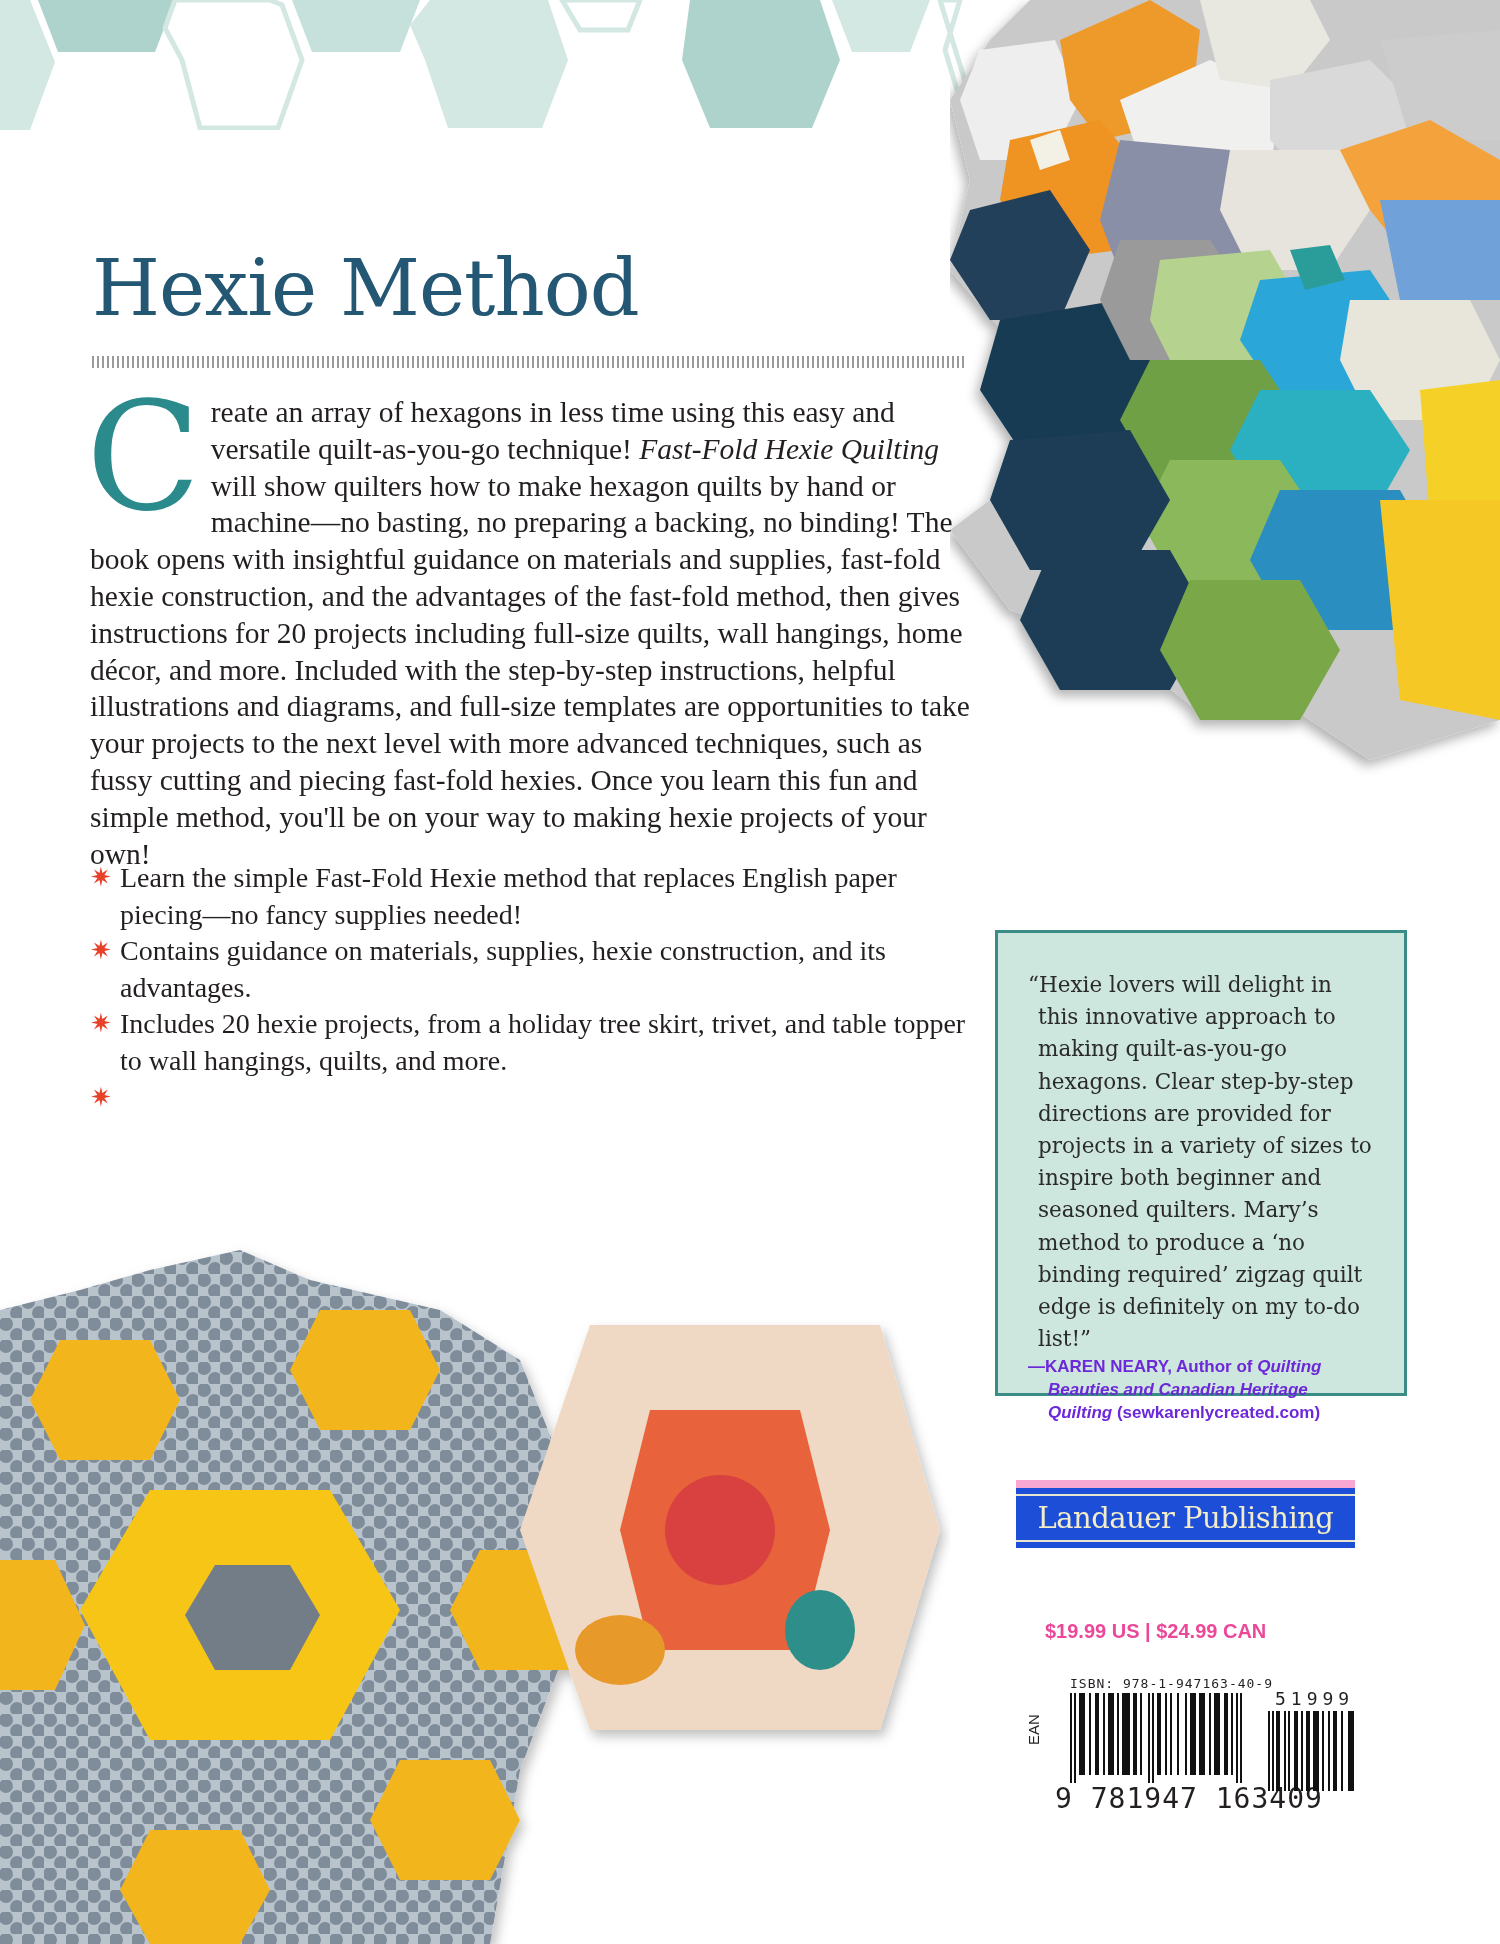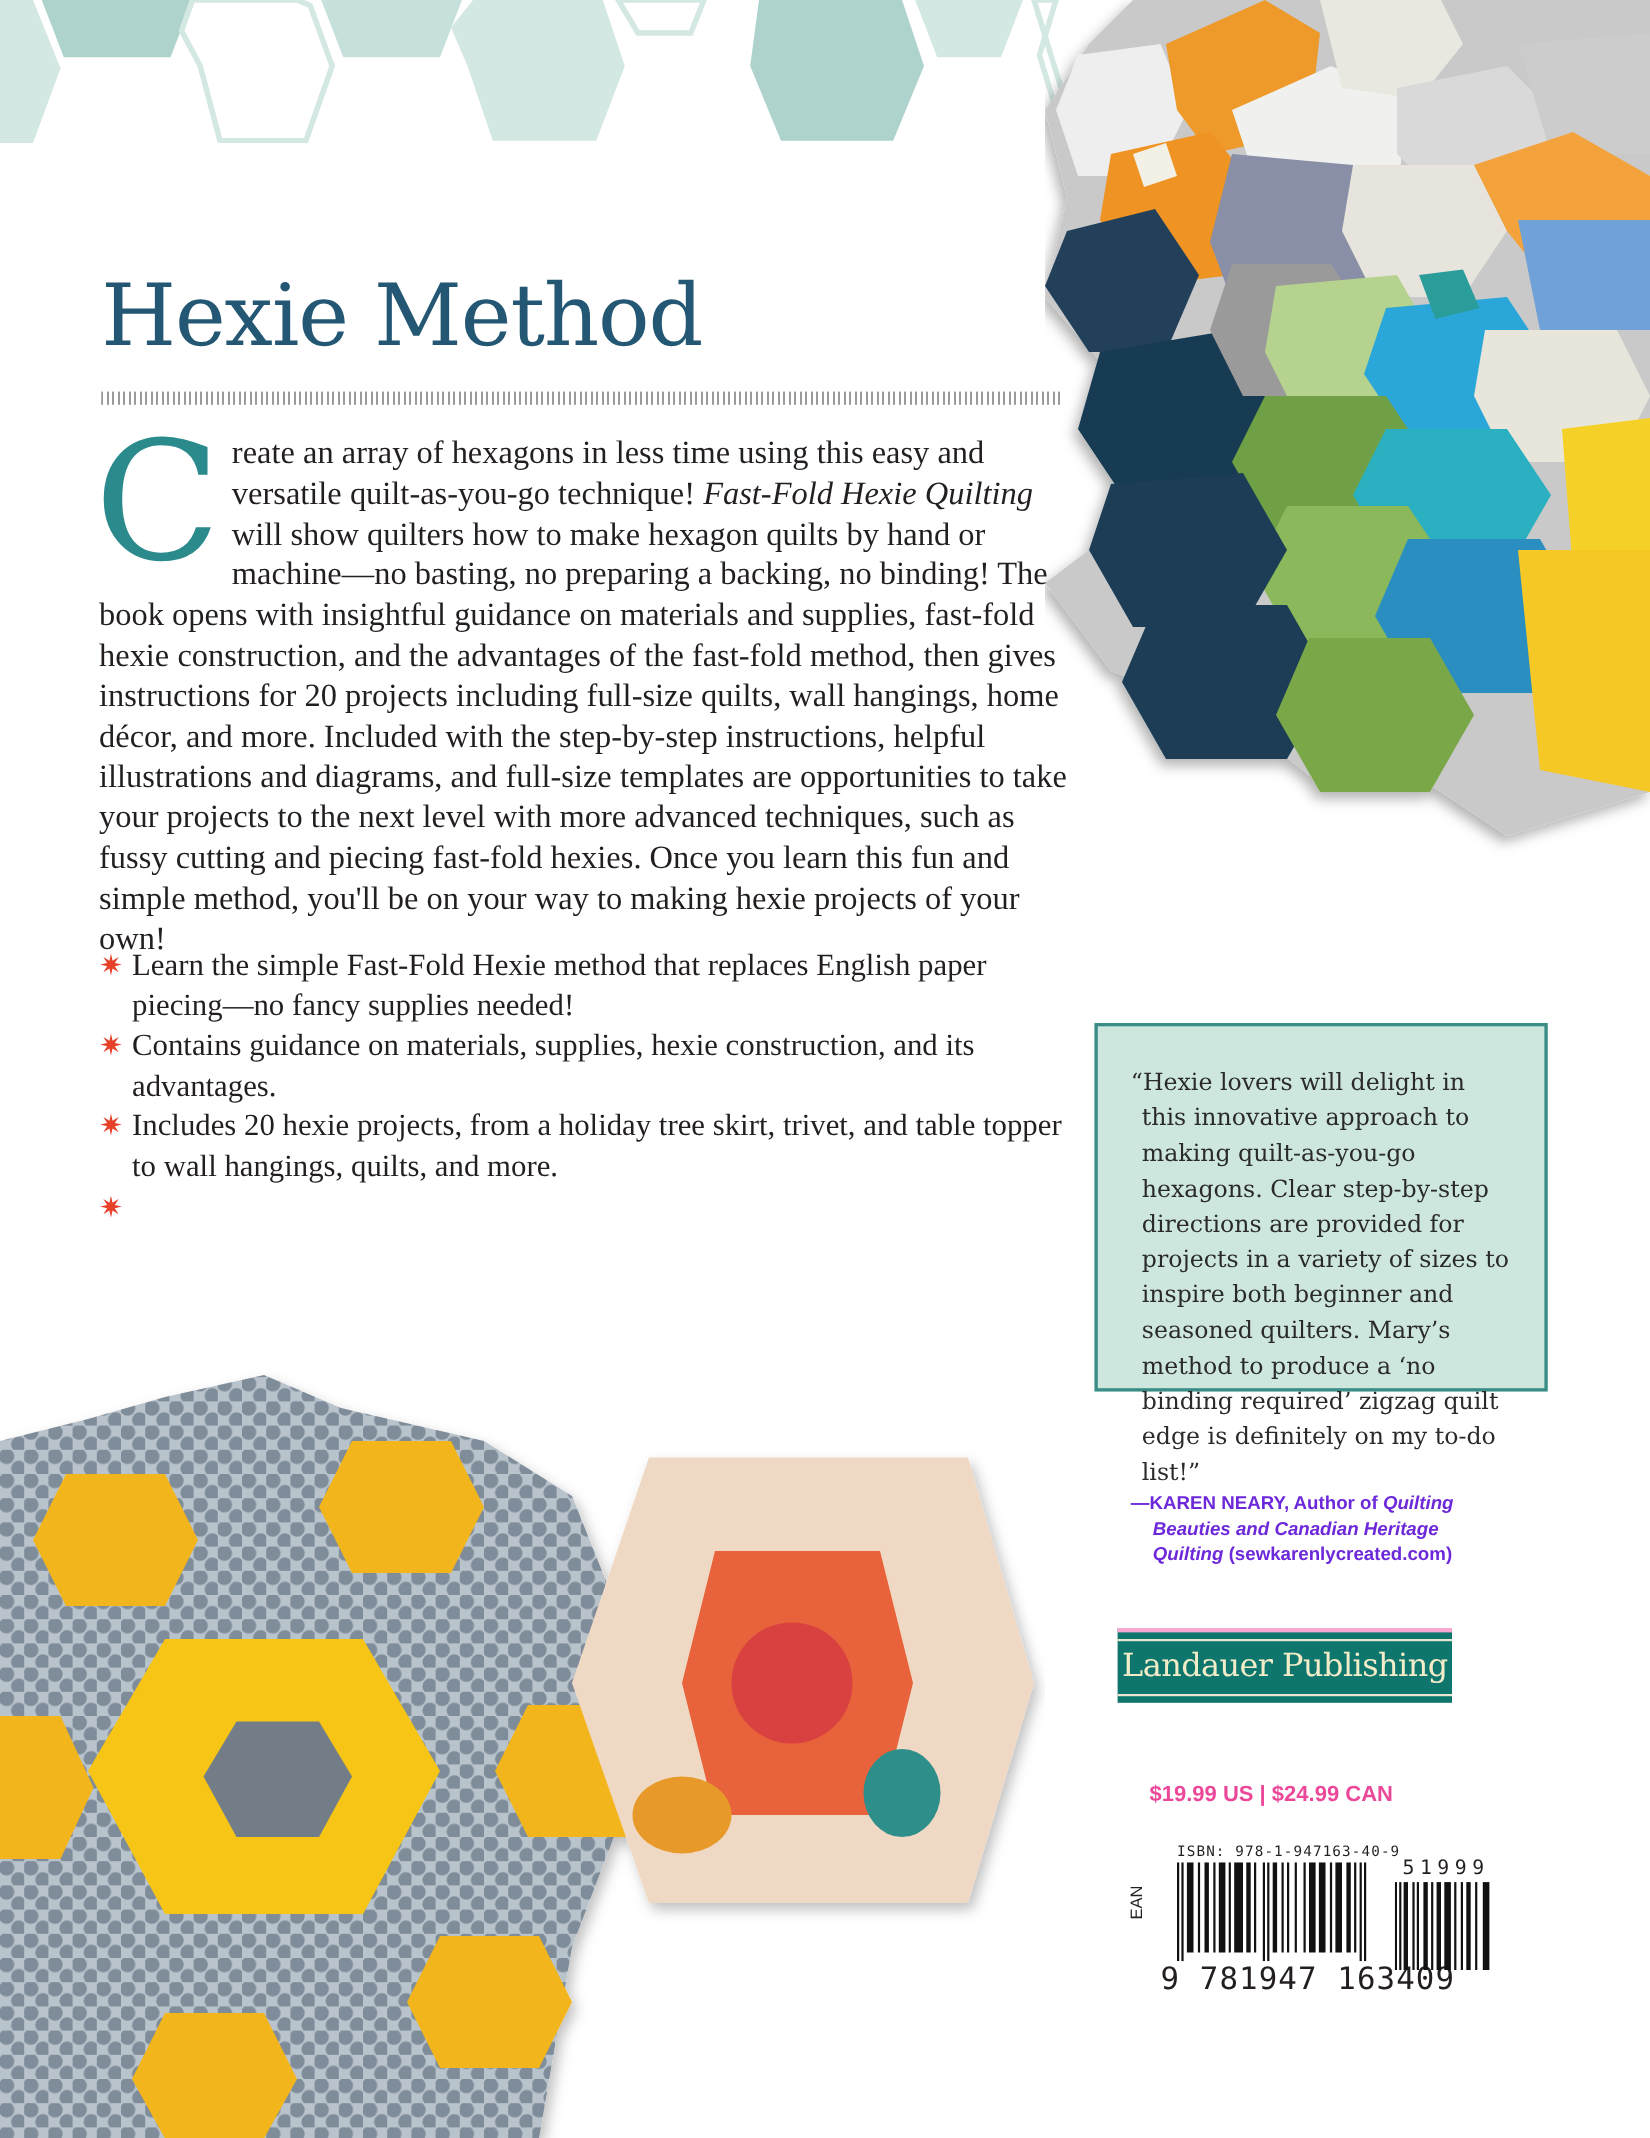--- a/index.html
+++ b/index.html
@@ -7,24 +7,24 @@
   .abs { position:absolute; }
   .hex-band { left:0; top:0; width:1000px; height:130px; }
   .title { left:92px; top:150px; font-family:"DejaVu Serif", serif; font-size:78px; line-height:92px; color:#235773; font-weight:normal; letter-spacing:-1px; }
   .rule { left:92px; top:356px; width:872px; height:12px;
     background: repeating-linear-gradient(90deg, #9a9a9a 0 2px, transparent 2px 5px); }
   .intro { left:90px; top:394px; width:880px; font-size:29.5px; line-height:36.8px; color:#231f20; }
   .dropcap { float:left; font-size:150px; line-height:110px; color:#2a8a8c; margin:8px 10px 0 -4px; font-family:"DejaVu Serif", serif; }
   .bullets { left:90px; top:860px; width:880px; margin:0; padding:0; list-style:none; font-size:28px; line-height:36.6px; color:#231f20; }
   .bullets li { position:relative; padding-left:30px; margin-bottom:0; }
   .star { position:absolute; left:0; top:0; color:#e8412a; font-size:26px; }
-  .quote-box { left:995px; top:930px; width:412px; height:335px; background:#cde6de; border:3px solid #3a8c86; box-sizing:border-box; padding:36px 28px 0 30px; }
+  .quote-box { left:995px; top:930px; width:412px; height:466px; background:#cde6de; border:3px solid #3a8c86; box-sizing:border-box; padding:36px 28px 0 30px; }
   .quote { font-family:"DejaVu Serif", serif; font-size:21.5px; line-height:32.2px; color:#2a2a2a; text-indent:-10px; padding-left:10px; }
   .attrib { font-family:Liberation Sans, sans-serif; font-weight:bold; font-size:17px; line-height:23px; color:#6d28d9; padding-left:20px; text-indent:-20px; }
-  .pub-logo { left:1016px; top:1480px; width:304px; height:68px; background:#0f766e; box-sizing:border-box; border-top:4px solid #f9a8d4; }
+  .pub-logo { left:1016px; top:1480px; width:339px; height:68px; background:#1d4ed8; box-sizing:border-box; border-top:8px solid #f9a8d4; }
   .pub-logo .lines { position:absolute; left:0; right:0; top:6px; bottom:6px; border-top:2px solid #e8e6d0; border-bottom:2px solid #e8e6d0; }
   .pub-logo span { position:absolute; left:0; right:0; top:13px; text-align:center; font-family:"DejaVu Serif", serif; font-size:29px; color:#f2ecc8; letter-spacing:-0.5px; }
   .price { left:1045px; top:1620px; font-family:"Liberation Sans", sans-serif; font-weight:bold; font-size:20px; color:#ec4899; }
   .isbn { left:1070px; top:1676px; font-family:"DejaVu Sans Mono", monospace; font-size:13px; color:#231f20; letter-spacing:1px; }
   .ean { left:1025px; top:1705px; font-family:"Liberation Sans", sans-serif; font-size:15px; transform:rotate(-90deg); transform-origin:left top; color:#231f20; }
   .barcode-main { left:1070px; top:1693px; width:175px; height:90px; }
   .barcode-digits { left:1055px; top:1782px; font-family:"DejaVu Sans Mono", monospace; font-size:28px; color:#231f20; letter-spacing:1px; }
   .barcode-sub { left:1268px; top:1711px; width:88px; height:80px; }
   .sub-digits { left:1275px; top:1688px; font-family:"DejaVu Sans Mono", monospace; font-size:18px; letter-spacing:5px; color:#231f20; }
   .photo { overflow:hidden; }

